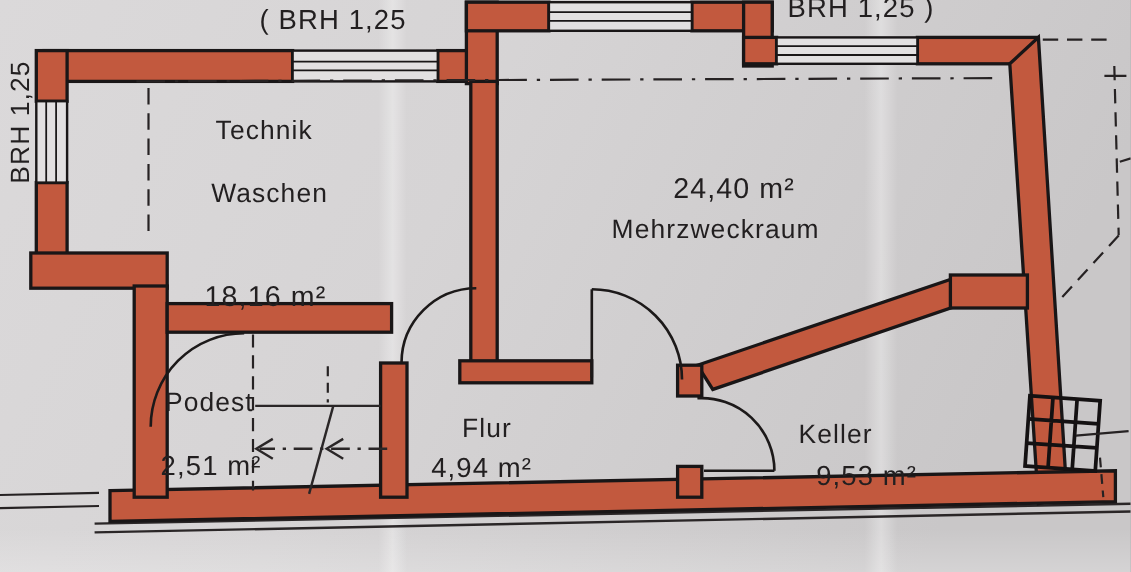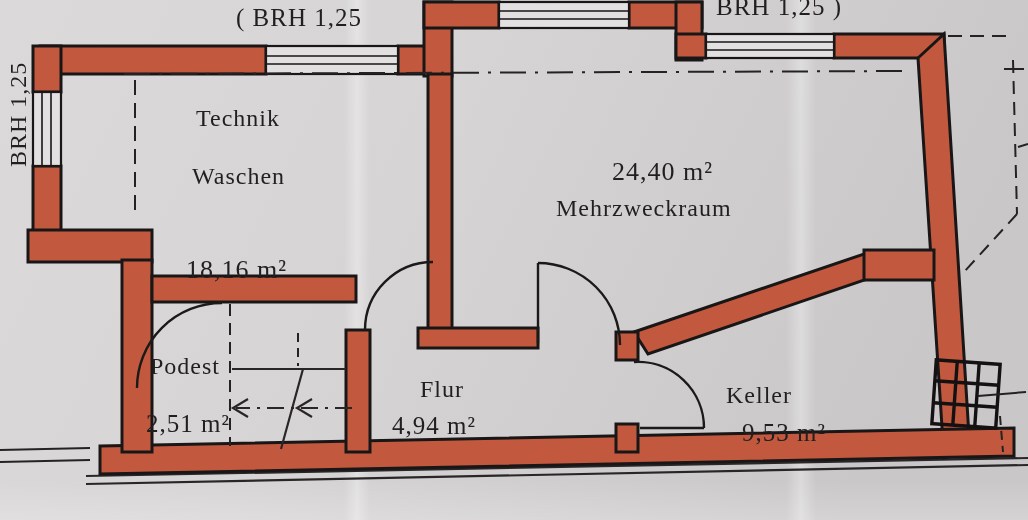--- a/index.html
+++ b/index.html
@@ -5,21 +5,21 @@
   :root{
     --paper:#d5d3d4;
     --wall:#c2593e;
     --ink:#221f20;
     --window:#e2e0e1;
   }
   html,body{margin:0;padding:0;background:#777;}
   .stage{
     position:relative;width:1028px;height:520px;overflow:hidden;
     background:var(--paper);
-    font-family:Liberation Serif, serif;
+    font-family:Liberation Sans, sans-serif;
   }
   svg{position:absolute;left:0;top:0;}
   .wall{fill:var(--wall);stroke:#191617;stroke-width:3;stroke-linejoin:miter;}
   .win-bg{fill:var(--window);stroke:#191617;stroke-width:2.2;}
   .win-line{stroke:#191617;stroke-width:1.6;fill:none;}
   .door{stroke:#1c1919;stroke-width:2.4;fill:none;}
   .thin{stroke:#262223;stroke-width:2;fill:none;}
   .thin2{stroke:#2a2627;stroke-width:2.2;fill:none;}
   .heavy{stroke:#141112;stroke-width:3.4;fill:none;}
   text{fill:var(--ink);letter-spacing:1px;}

